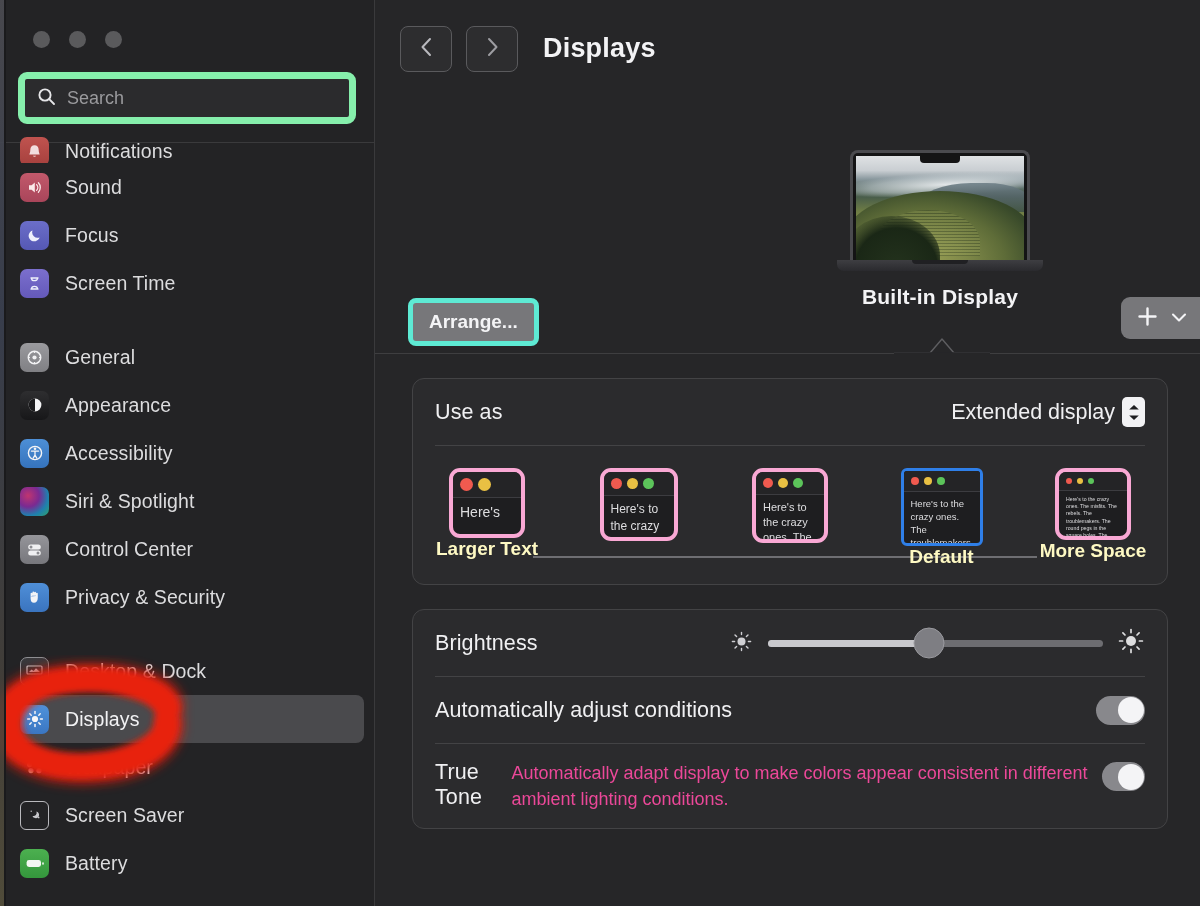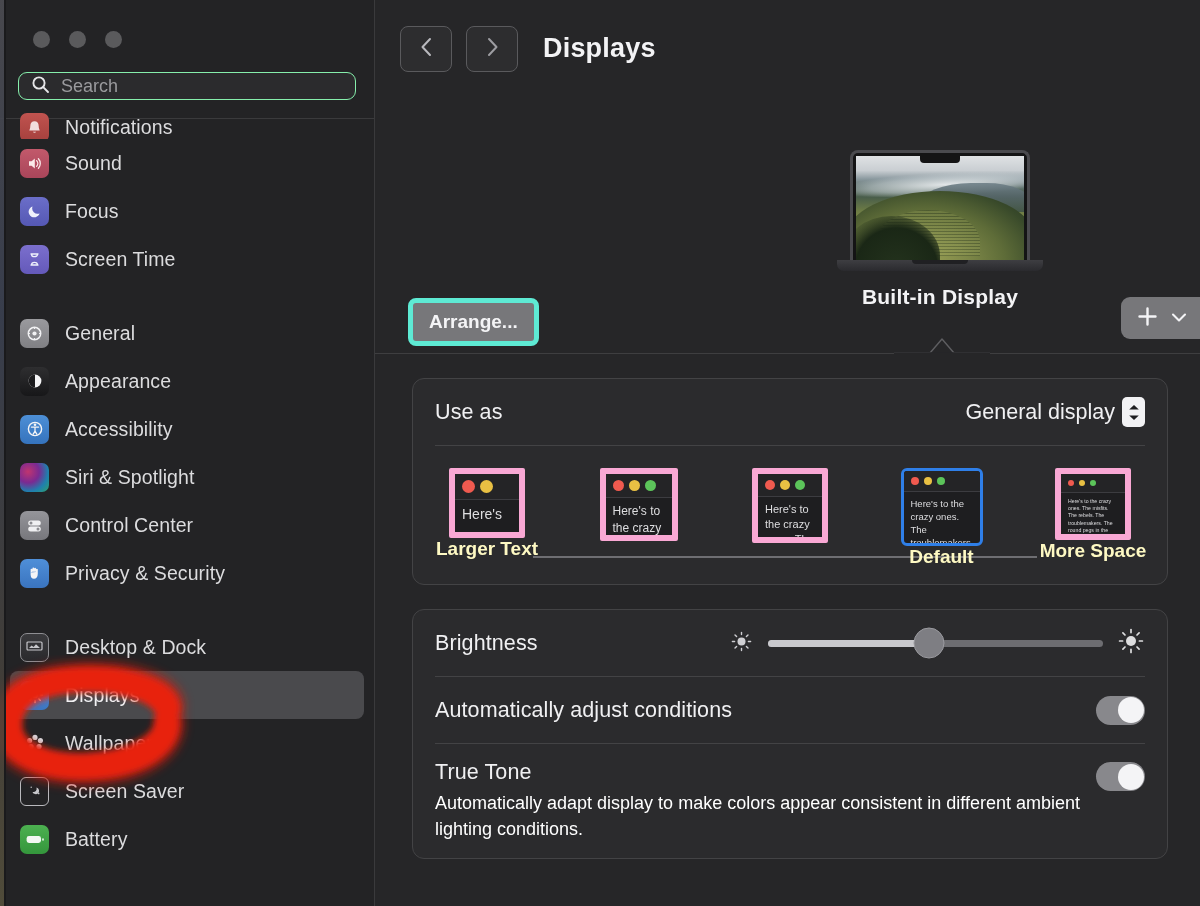--- a/index.html
+++ b/index.html
@@ -56,22 +56,22 @@
     height: 72px;
   }
   .tl-dot {
     width: 17px; height: 17px;
     border-radius: 50%;
     background: #5a5a5c;
   }
 
   .search-wrap { padding: 0 18px; }
   .search-box {
-    height: 28px;
-    border: 1px solid #86efac;
+    height: 52px;
+    border: 7px solid #86efac;
     border-radius: 9px;
     background: #2b2b2d;
     display: flex;
     align-items: center;
     padding: 0 12px;
     gap: 11px;
   }
   .search-box svg { flex: 0 0 auto; }
   .search-input {
     flex: 1;
@@ -443,22 +443,22 @@
     position: relative;
     z-index: 2;
     display: flex;
     flex-direction: column;
     align-items: center;
     width: 112px;
     cursor: default;
   }
   .res-thumb {
     background: #1e1e20;
-    border: 6px solid #f9a8d4;
-    border-radius: 2px;
+    border: 4px solid #f9a8d4;
+    border-radius: 11px;
     overflow: hidden;
     position: relative;
   }
   .res-opt.selected .res-thumb {
     border: 3px solid #2f7fe8;
     border-radius: 6px;
   }
   .res-titlebar {
     display: flex;
     align-items: center;
@@ -523,24 +523,24 @@
     cursor: default;
   }
   .toggle .tk {
     position: absolute;
     top: 1.5px; right: 1.5px;
     width: 26px; height: 26px;
     border-radius: 50%;
     background: #f4f4f6;
   }
 
-  .row-stack { display: flex; flex-direction: column; gap: 5px; padding: 16px 0; }
+  .row-stack { display: flex; gap: 5px; padding: 16px 0; }
   .row-sub {
     font-size: 18px;
-    color: #ffffff;
+    color: #ec4899;
     line-height: 1.45;
     max-width: 660px;
   }
   .row.align-top { align-items: flex-start; }
   .row.align-top .toggle { margin-top: 18px; }
 </style>
 </head>
 <body>
 
 <div id="app">
@@ -827,21 +827,21 @@
           <path d="M0 19 L36 19 L48 5 L60 19 L96 19" fill="#262628" stroke="#5e5e61" stroke-width="1.4" stroke-linejoin="round"></path>
           <path d="M0 19.6 L96 19.6" stroke="#262628" stroke-width="2.6"></path>
         </svg>
       </div>
     </section>
 
     <section class="panel">
       <div class="row">
         <span class="row-label">Use as</span>
         <div class="pop-value">
-          <span>General display</span>
+          <span>Extended display</span>
           <span class="stepper">
             <svg width="12" height="7" viewBox="0 0 12 7">
                 <path d="M1.2 5.4 L6 1 L10.8 5.4" fill="#1e1e20"></path>
               </svg>
             <svg width="12" height="7" viewBox="0 0 12 7">
                 <path d="M1.2 1.6 L6 6 L10.8 1.6" fill="#1e1e20"></path>
               </svg>
           </span>
         </div>
       </div>

